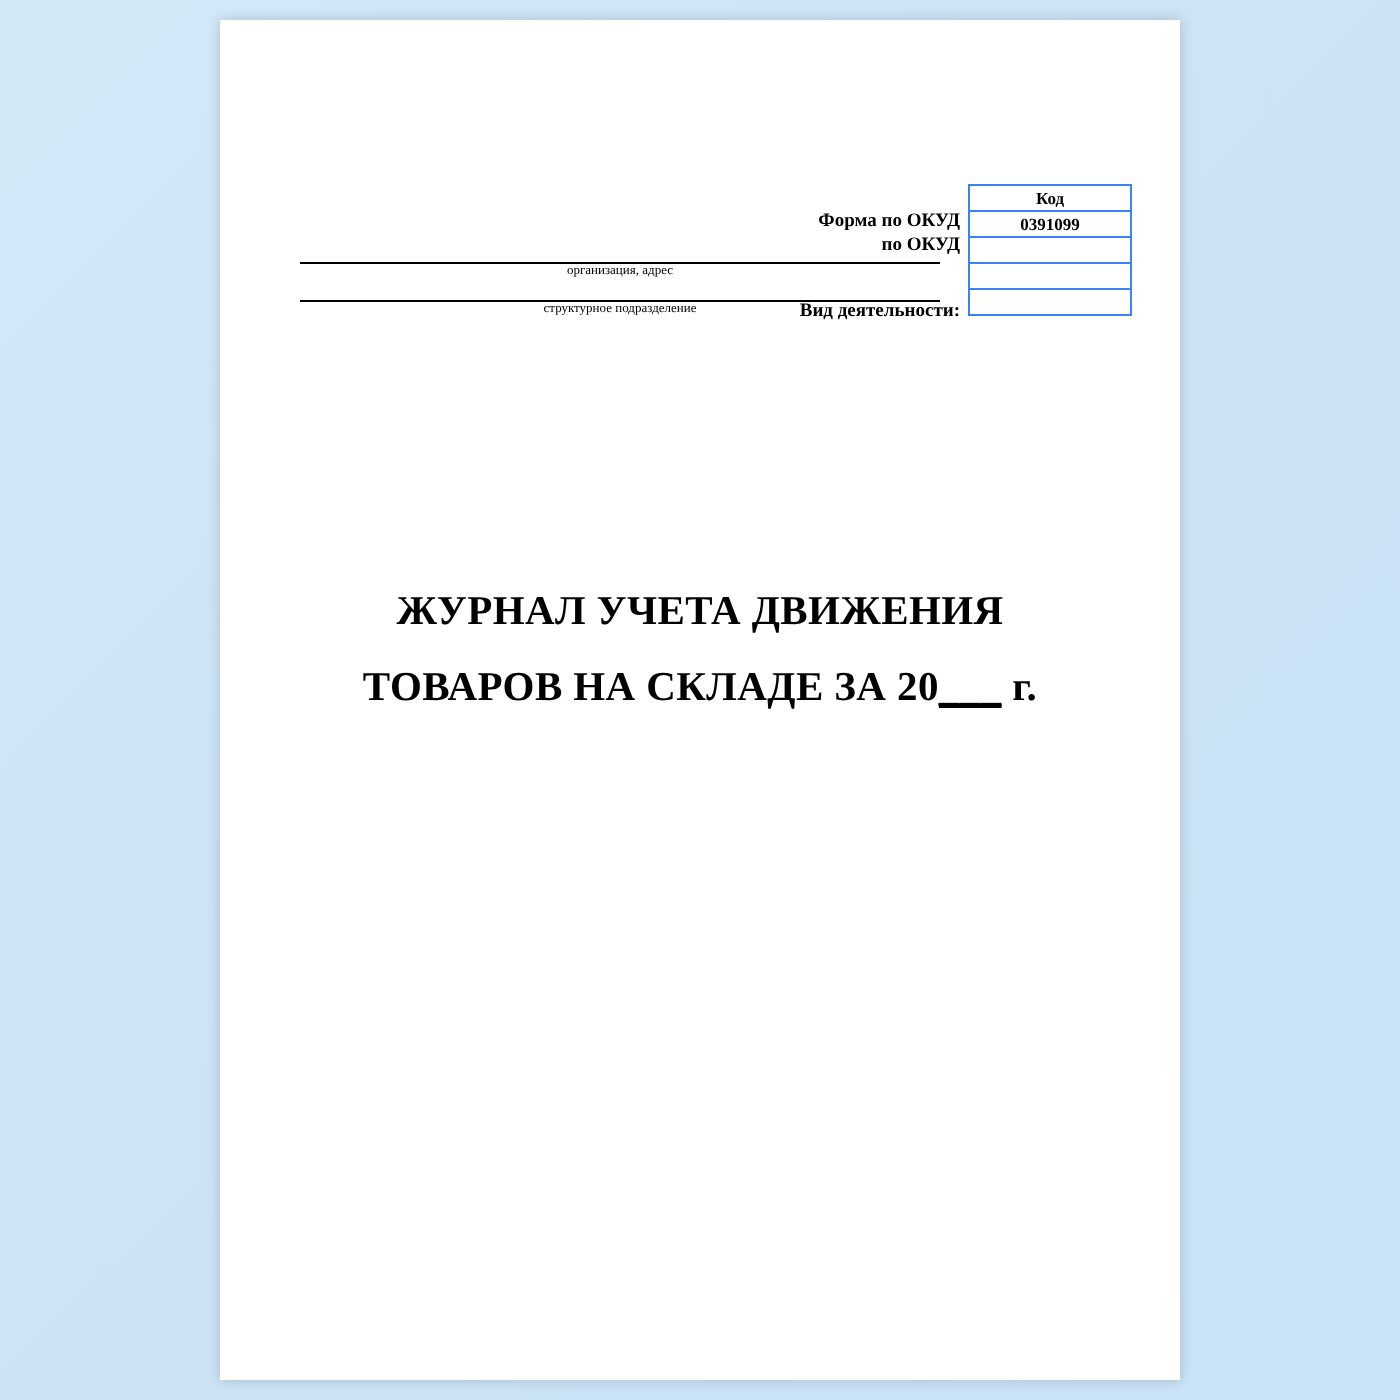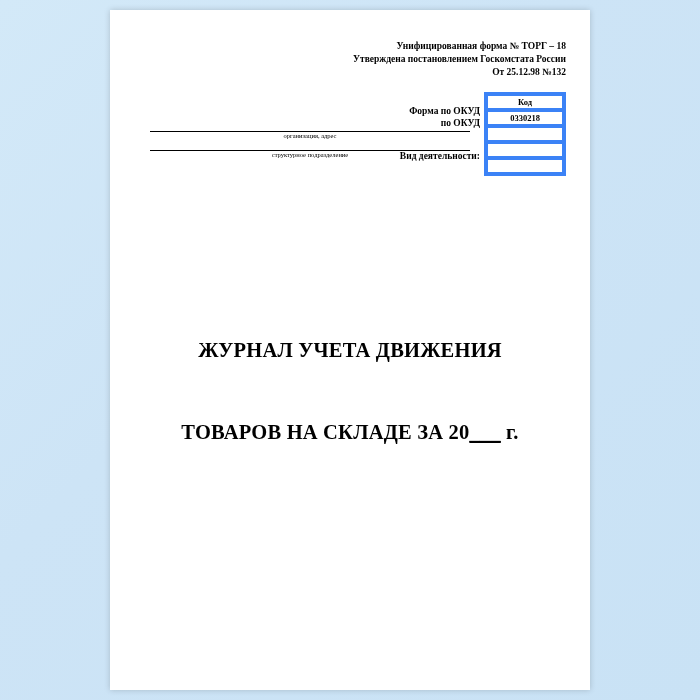--- a/index.html
+++ b/index.html
@@ -50,21 +50,21 @@
 
   
   .codes {
     position: absolute;
     right: 24px;
     top: 82px;
     width: 82px;
     border-collapse: collapse;
   }
   .codes td {
-    border: 4px solid #3b82f6;
+    border: 1px solid #3b82f6;
     height: 12px;
     font-size: 8.5px;
     text-align: center;
     font-weight: bold;
     padding: 0;
     line-height: 12px;
   }
   .codes td.blank { height: 12px; }
 
   
@@ -107,44 +107,39 @@
     left: 36px;
     right: 36px;
     top: 278px;
     text-align: center;
     font-size: 20.5px;
     font-weight: bold;
     line-height: 1.85;
     letter-spacing: 0.2px;
     color: #000;
   }
-  .title .ln { display: block; margin-top: 44px; }
+  .title .ln { display: block; }
   .blank-underscore { text-decoration: underline; }
 </style>
 </head>
 <body>
 
 <div class="backdrop"></div>
 
 <div class="page">
   <div class="sheet-inner">
 
-    <div class="header-lines">
-      <div>Унифицированная форма № ТОРГ – 18</div>
-      <div>Утверждена постановлением Госкомстата России</div>
-      <div>От 25.12.98 №132</div>
-    </div>
 
     <table class="codes">
       <tbody>
           <tr>
         <td>Код</td>
       </tr>
       <tr>
-        <td>0330218</td>
+        <td>0391099</td>
       </tr>
       <tr>
         <td class="blank"></td>
       </tr>
       <tr>
         <td class="blank"></td>
       </tr>
       <tr>
         <td class="blank"></td>
       </tr>

